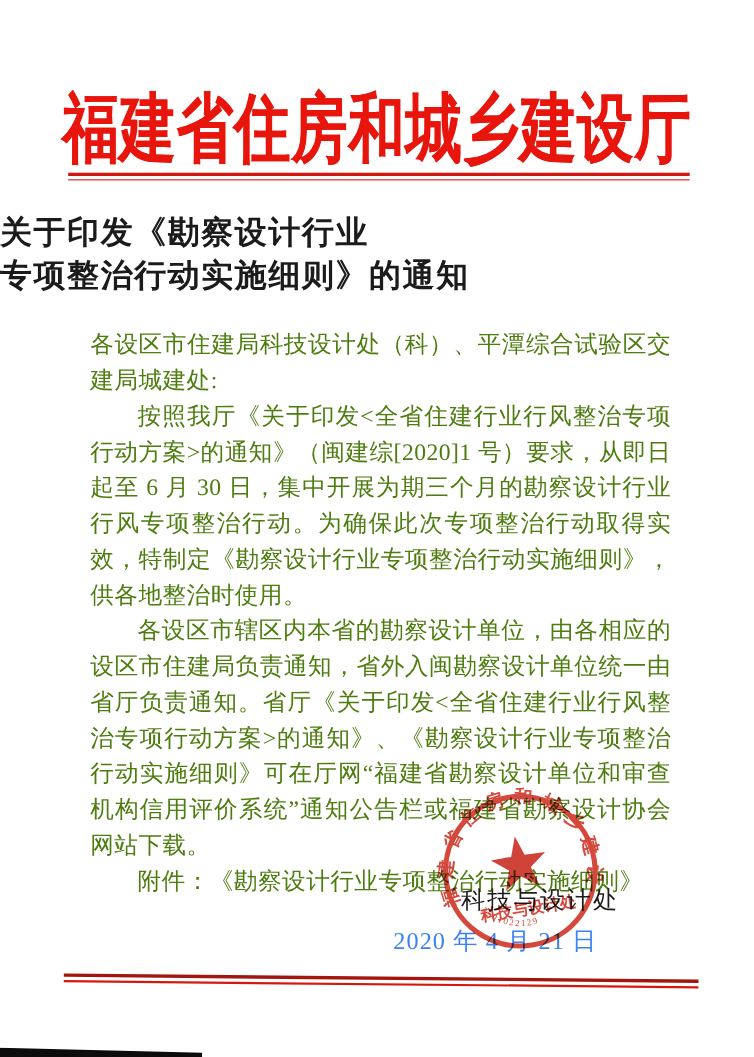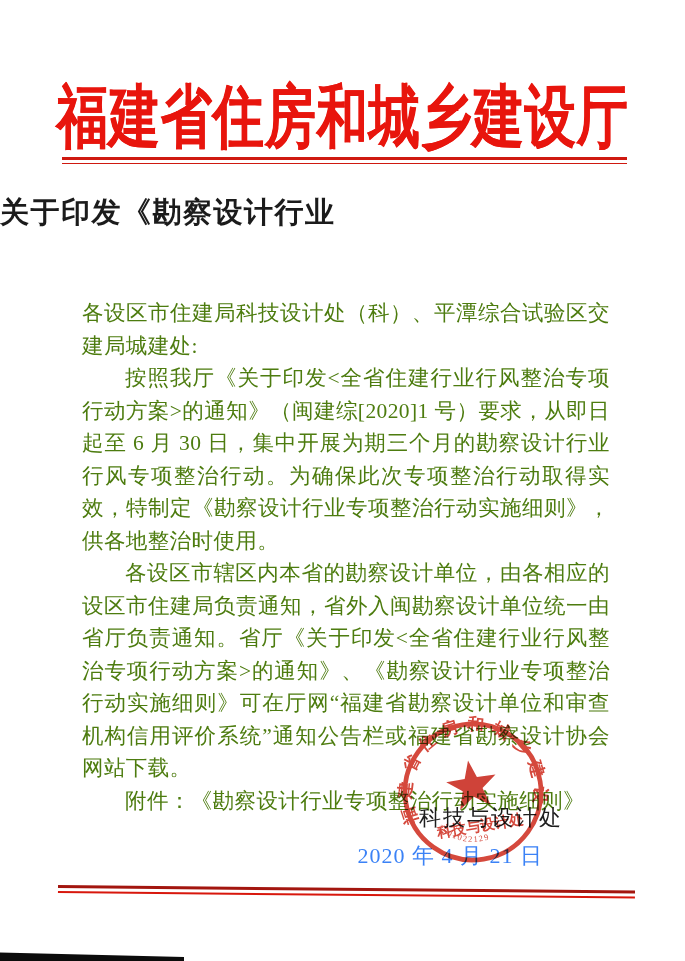--- a/index.html
+++ b/index.html
@@ -83,20 +83,21 @@
 
   <div class="letterhead">福建省住房和城乡建设厅</div>
 
   <div class="headline-divider">
     <div class="line-thick"></div>
     <div class="line-thin"></div>
   </div>
 
   <div class="doc-title">
     <div>关于印发《勘察设计行业</div>
+    <div>专项整治行动实施细则》的通知</div>
   </div>
 
   <div class="body-text">
     <p>各设区市住建局科技设计处（科）、平潭综合试验区交建局城建处:</p>
     <p class="indent">按照我厅《关于印发&lt;全省住建行业行风整治专项行动方案&gt;的通知》（闽建综[2020]1 号）要求，从即日起至 6 月 30 日，集中开展为期三个月的勘察设计行业行风专项整治行动。为确保此次专项整治行动取得实效，特制定《勘察设计行业专项整治行动实施细则》，供各地整治时使用。</p>
     <p class="indent">各设区市辖区内本省的勘察设计单位，由各相应的设区市住建局负责通知，省外入闽勘察设计单位统一由省厅负责通知。省厅《关于印发&lt;全省住建行业行风整治专项行动方案&gt;的通知》、《勘察设计行业专项整治行动实施细则》可在厅网“福建省勘察设计单位和审查机构信用评价系统”通知公告栏或福建省勘察设计协会网站下载。</p>
     <p class="indent">附件：《勘察设计行业专项整治行动实施细则》</p>
   </div>
 
   <div class="sig-dept">科技与设计处</div>

